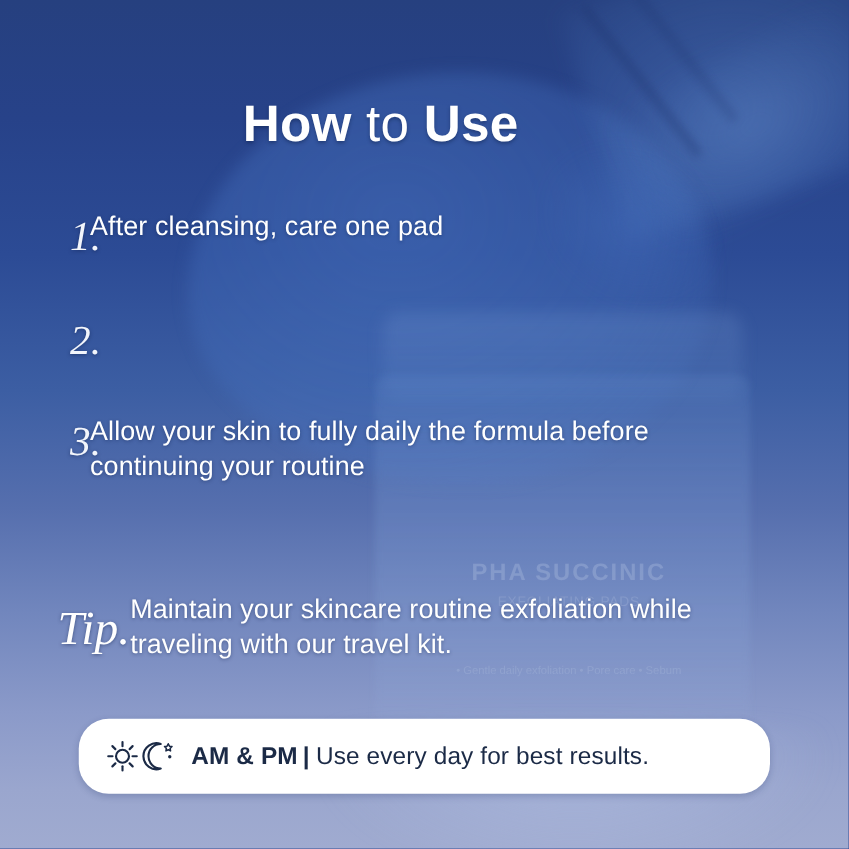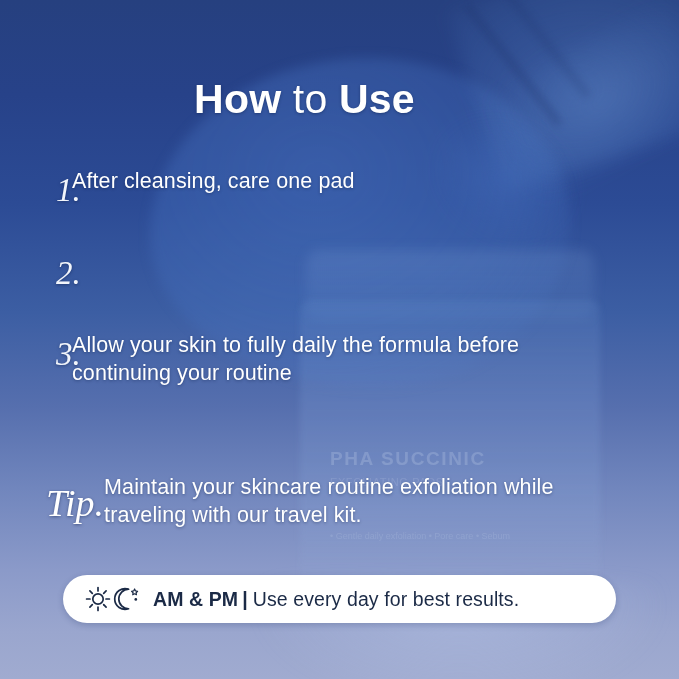--- a/index.html
+++ b/index.html
@@ -145,21 +145,21 @@
                 rgba(180,198,234,0.0) 70%);
     filter: blur(8px);
   }
 
   
   .ghost-label {
     position: absolute;
     left: 330px;
     top: 448px;
     width: 250px;
-    text-align: left;
+    text-align: center;
     pointer-events: none;
     color: rgba(226,236,250,0.20);
     font-family: "Liberation Sans", sans-serif;
   }
   .ghost-label .gl-title {
     font-size: 19px;
     font-weight: bold;
     letter-spacing: 1.6px;
     white-space: nowrap;
   }
@@ -271,21 +271,21 @@
     letter-spacing: 0.1px;
     text-shadow: 0 1px 3px rgba(14,30,72,0.42);
   }
 
   
   .pill {
     position: absolute;
     left: 63px;
     top: 575px;
     width: 553px;
-    height: 48px;
+    height: 60px;
     box-sizing: border-box;
     background: #ffffff;
     border-radius: 24px;
     display: flex;
     align-items: center;
     padding: 0 16px 0 20px;
     box-shadow: 0 2px 6px rgba(20,38,88,0.22);
   }
   .pill .icons {
     flex: 0 0 auto;

